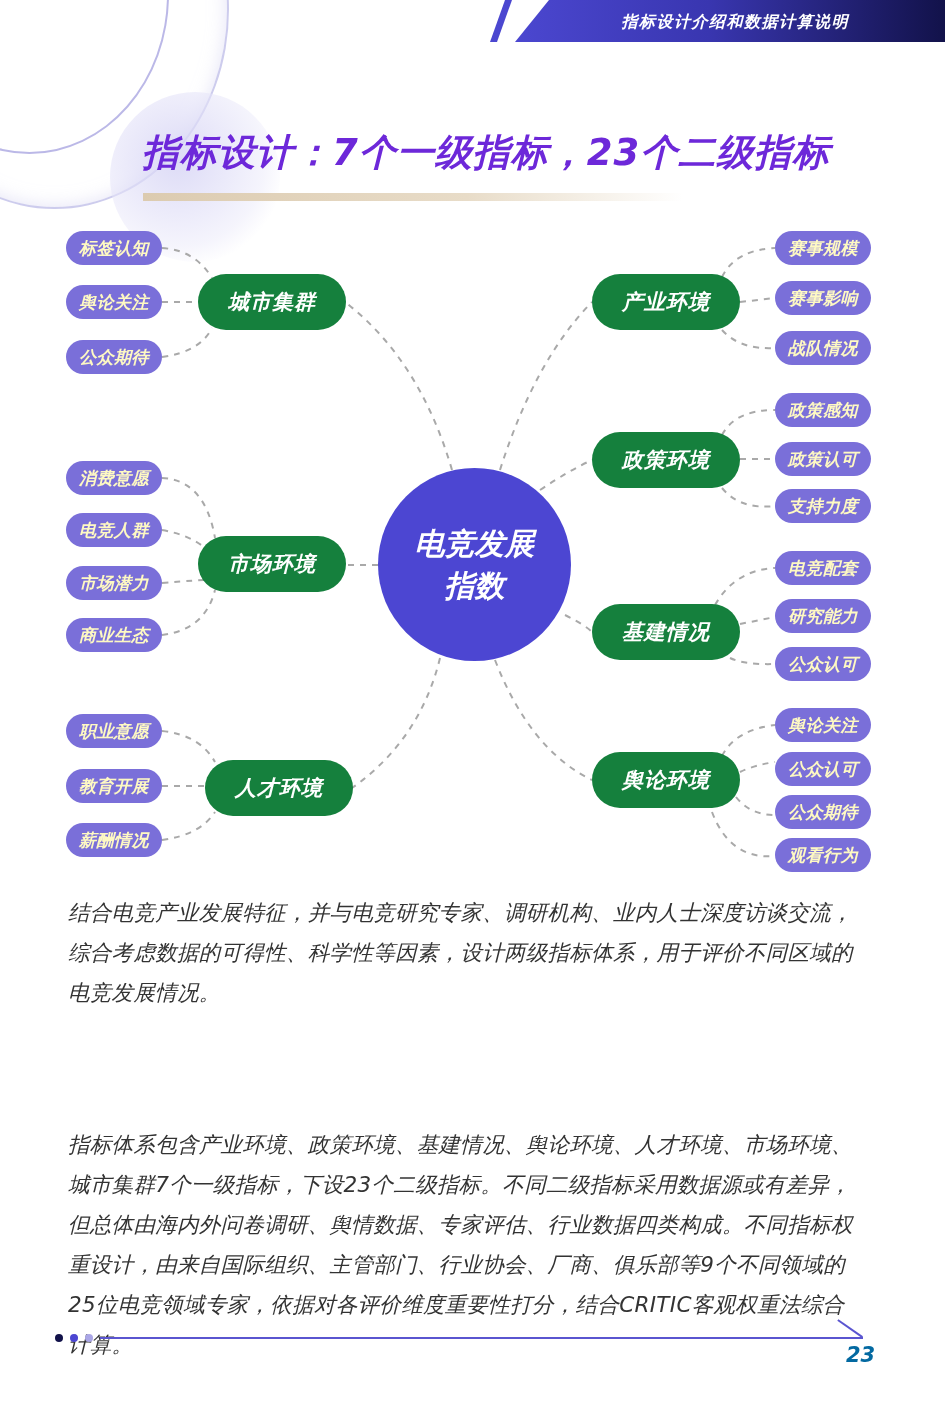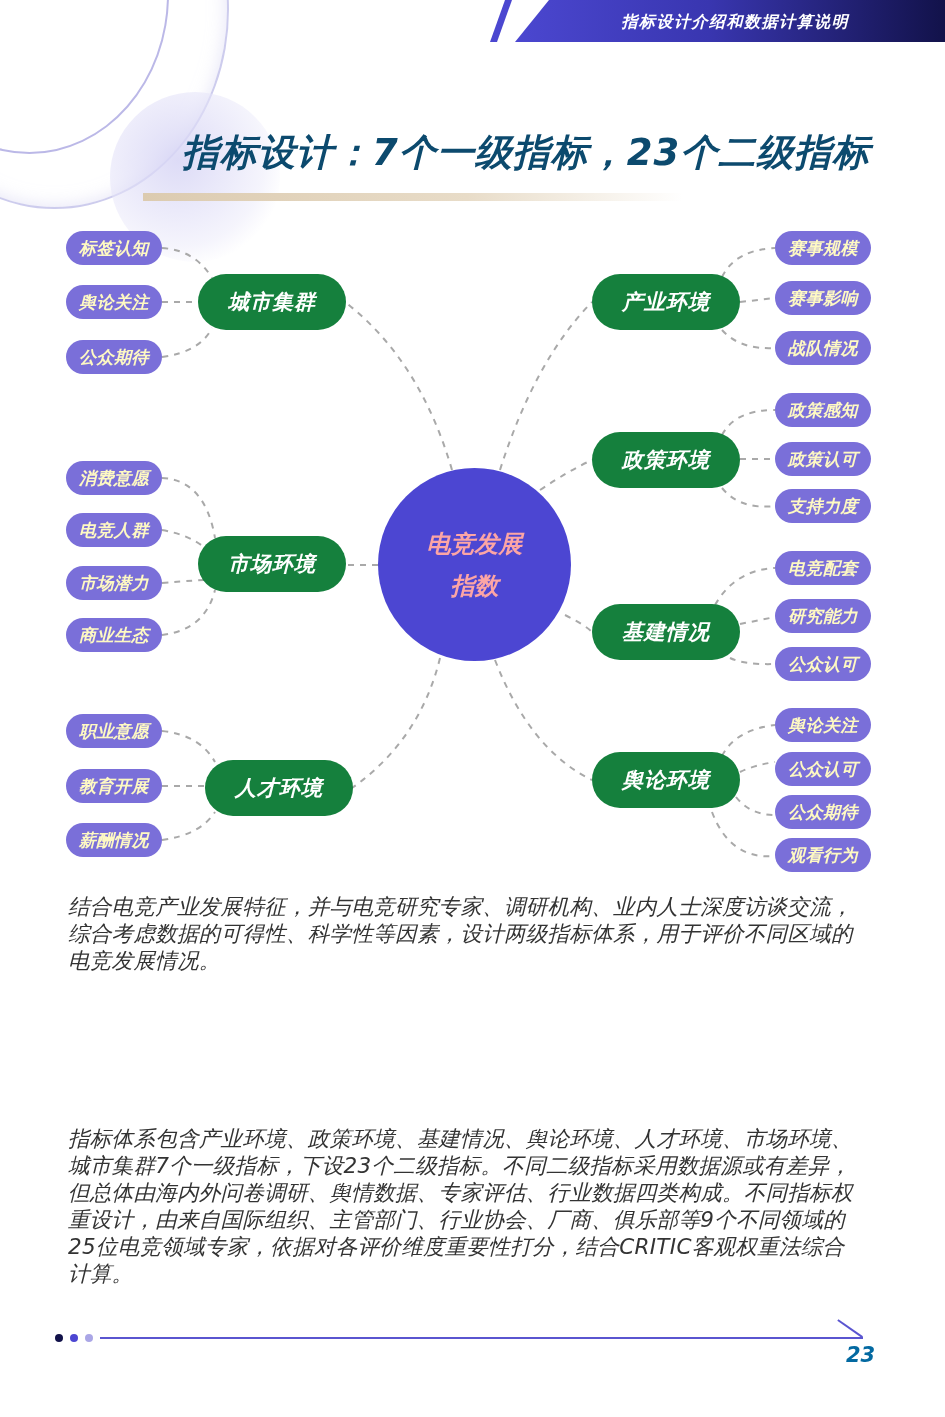--- a/index.html
+++ b/index.html
@@ -3,27 +3,27 @@
 <meta charset="utf-8">
 <style>
   html, body { margin:0; padding:0; }
   body { width:945px; height:1417px; position:relative; overflow:hidden; background:#ffffff; font-family:"DejaVu Sans", "Liberation Sans", sans-serif; }
   .deco-ring-outer { position:absolute; left:-120px; top:-190px; width:345px; height:395px; border-radius:50%; border:2px solid rgba(200,198,235,0.9); box-shadow:0 0 18px rgba(210,208,240,0.6) inset; }
   .deco-ring-inner { position:absolute; left:-110px; top:-165px; width:275px; height:315px; border-radius:50%; border:2px solid rgba(170,166,225,0.8); }
   .deco-blob { position:absolute; left:110px; top:92px; width:170px; height:170px; border-radius:50%; background:radial-gradient(circle at 40% 40%, rgba(215,213,245,0.85), rgba(235,234,250,0.5) 60%, rgba(255,255,255,0) 75%); }
   .header-band { position:absolute; right:0; top:0; width:430px; height:42px; background:linear-gradient(90deg,#4b47d0 0%, #3936b0 45%, #12124a 100%); clip-path:polygon(34px 0,100% 0,100% 100%,0 100%); }
   .header-slash { position:absolute; left:490px; top:0; width:22px; height:42px; background:#4b47d0; clip-path:polygon(15px 0,22px 0,7px 100%,0 100%); }
   .header-title { position:absolute; right:96px; top:0; height:42px; line-height:44px; color:#ffffff; font-size:16px; font-weight:bold; font-style:italic; letter-spacing:1.5px; }
-  .page-title { position:absolute; left:142px; top:128px; font-size:37px; font-weight:bold; font-style:italic; color:#0c4a6e; letter-spacing:1px; white-space:nowrap;margin-left:40px; }
+  .page-title { position:absolute; left:142px; top:128px; font-size:37px; font-weight:bold; font-style:italic; color:#6d28d9; letter-spacing:1px; white-space:nowrap; }
   .title-underline { position:absolute; left:143px; top:193px; width:540px; height:8px; background:linear-gradient(90deg,#dccbb0 0%, #e8dcc8 60%, rgba(240,232,220,0) 100%); }
   svg.links { position:absolute; left:0; top:0; }
-  .hub { position:absolute; left:378px; top:468px; width:193px; height:193px; border-radius:50%; background:#4c46d2; color:#fca5a5; display:flex; align-items:center; justify-content:center; text-align:center; font-weight:bold; font-size:24px; line-height:42px; font-style:italic; }
+  .hub { position:absolute; left:378px; top:468px; width:193px; height:193px; border-radius:50%; background:#4c46d2; color:#ffffff; display:flex; align-items:center; justify-content:center; text-align:center; font-weight:bold; font-size:30px; line-height:42px; font-style:italic; }
   .l1 { position:absolute; height:56px; width:148px; border-radius:28px; background:#15803d; color:#fff; display:flex; align-items:center; justify-content:center; font-size:21px; font-weight:bold; letter-spacing:1px; font-style:italic; }
   .l2 { position:absolute; height:34px; width:96px; border-radius:17px; background:#7a6fd9; color:#fef9c3; display:flex; align-items:center; justify-content:center; font-size:17px; font-weight:bold; font-style:italic; letter-spacing:0.5px; }
-  .para { position:absolute; left:68px; width:790px; font-size:21.5px; line-height:27px; color:#333; font-style:italic; letter-spacing:0.3px; }
+  .para { position:absolute; left:68px; width:790px; font-size:21.5px; line-height:40px; color:#333; font-style:italic; letter-spacing:0.3px; }
   .footer-dot { position:absolute; top:1334px; width:8px; height:8px; border-radius:50%; }
   .footer-line { position:absolute; left:100px; top:1337px; width:763px; height:1.5px; background:#5a55d0; }
   .footer-tick { position:absolute; left:838px; top:1319px; width:30px; height:1.5px; background:#5a55d0; transform:rotate(35deg); transform-origin:left center; }
   .page-number { position:absolute; left:846px; top:1343px; font-size:21px; font-weight:bold; font-style:italic; color:#0369a1; }
 </style>
 </head>
 <body>
 
 <div class="deco-ring-outer"></div>
 <div class="deco-ring-inner"></div>

